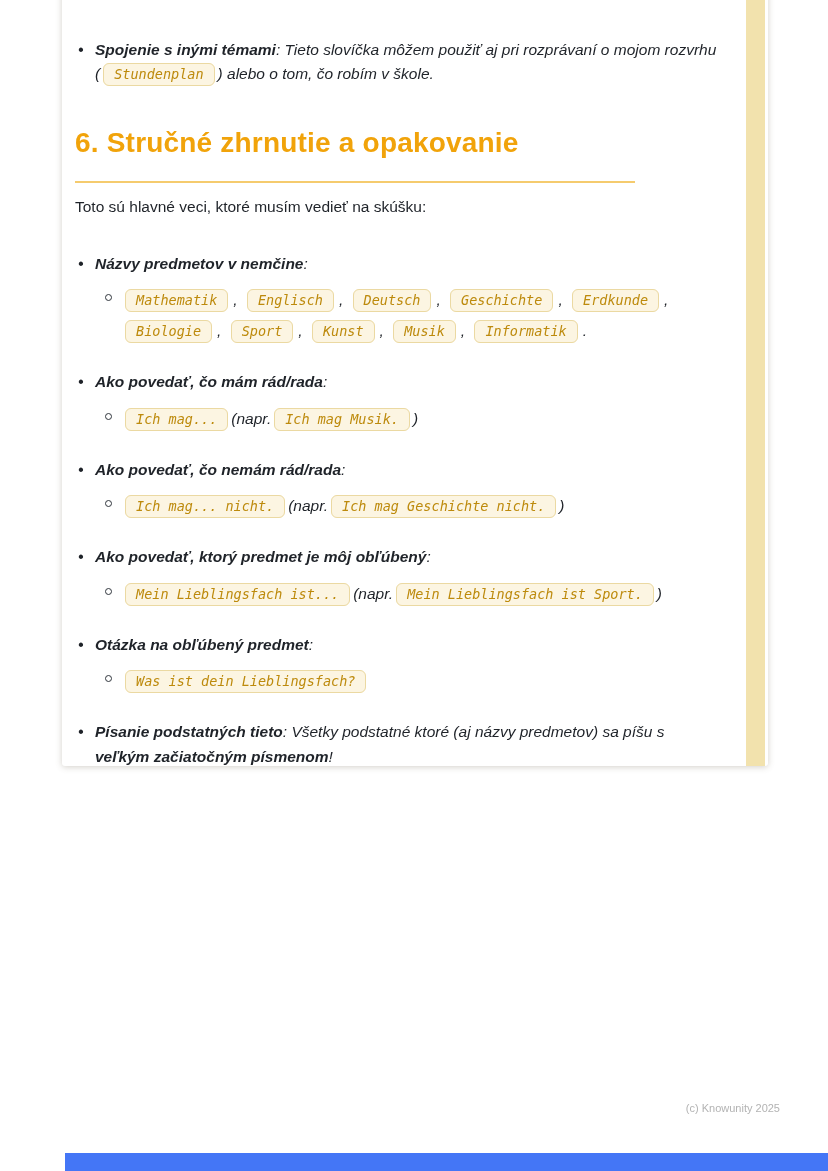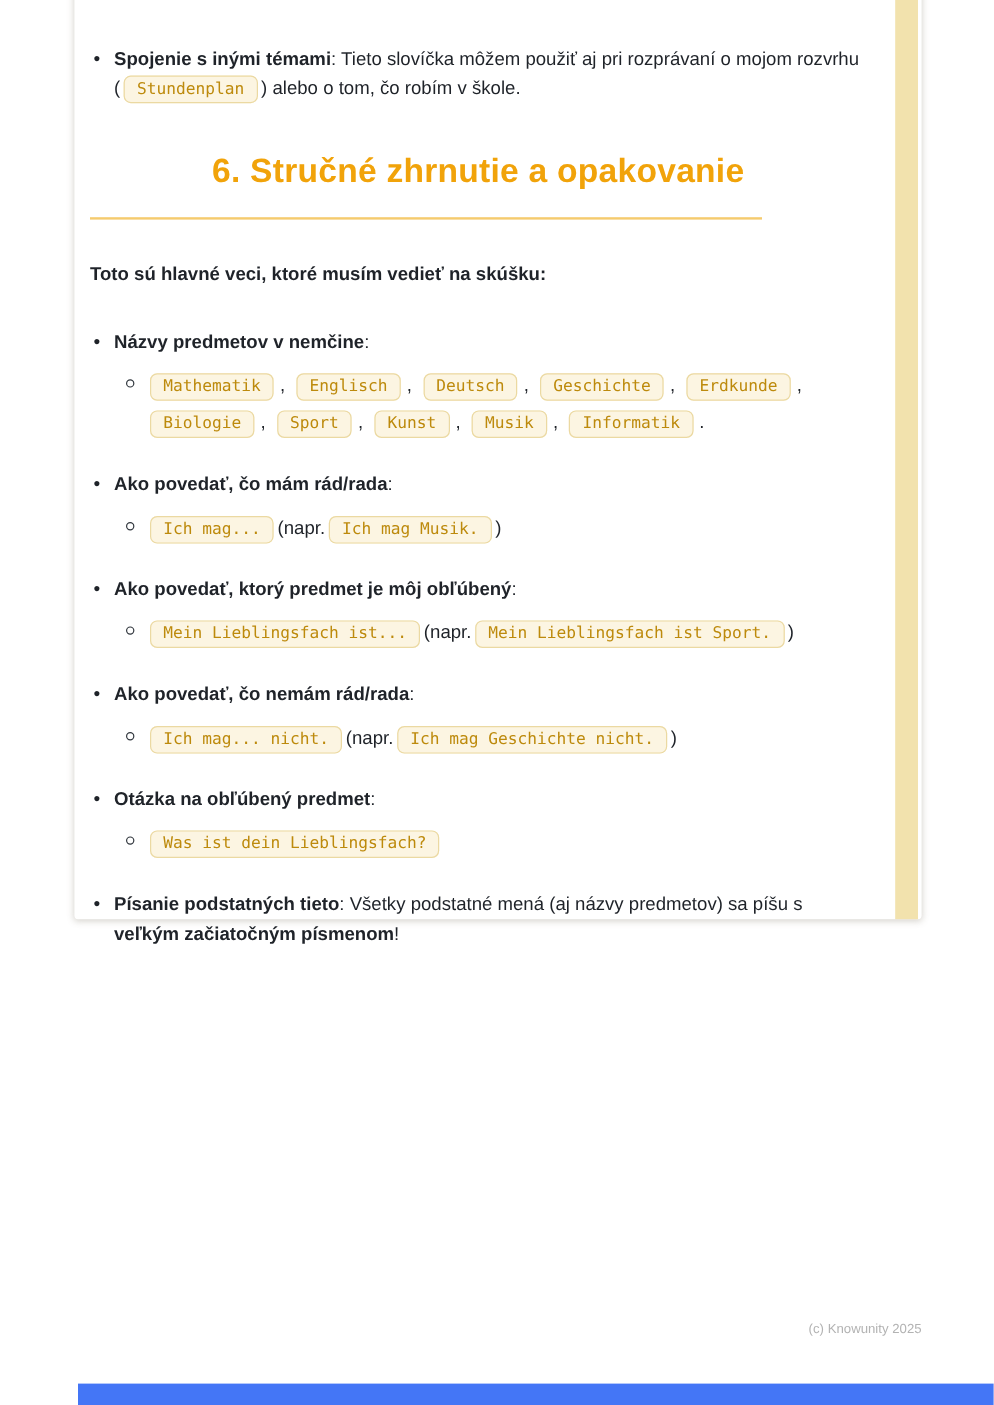--- a/index.html
+++ b/index.html
@@ -24,41 +24,40 @@
     background:#f2e2ad;
   }
   .content {
     position:absolute; top:0; left:0;
     width:660px;
     padding:62px 0 0 13px;
     line-height:1.58;
   }
   ul { list-style:none; }
   .item {
-    position:relative; padding-left:20px; margin-bottom:24px;
+    position:relative; padding-left:20px; margin-bottom:24px;font-style:italic;
   }
   .item::before {
     content:"•";
     position:absolute; left:3px; top:-1px;
     font-size:16px; color:#1f2329;
   }
   .b { font-weight:bold; }
   h2.section-heading {
     margin-top:34px;
     font-size:28px; font-weight:bold;
     color:#f1a30a;
     letter-spacing:0.2px;
-    text-align:center;
   }
   .divider {
     border:none; height:2px; width:560px;
     background:#f5cb6e;
     margin:16px 0 0 0;
   }
-  .lead { margin-top:34px;font-weight:bold; }
+  .lead { margin-top:12px; }
   .main-list { margin-top:32px; }
   .sub-list { margin-top:8px; margin-left:10px; }
   .sub-item {
     position:relative; padding-left:17px;
     margin-bottom:7px; line-height:2.0;
   }
   .sub-item::before {
     content:"";
     position:absolute; left:0; top:10px;
     width:5px; height:5px;
@@ -72,21 +71,21 @@
     border:1px solid #ebd9a2;
     border-radius:6px;
     padding:2px 10px 3px 10px;
     margin:0 3px;
     -webkit-box-decoration-break:clone;
     box-decoration-break:clone;
   }
   .sep { margin:0 2px; }
   .closing { margin-top:4px; }
   .footer {
-    position:absolute; top:1102px; right:60px;
+    position:absolute; top:1102px; right:48px;
     font-size:11px; color:#b3b3b3;
   }
   .bottom-bar {
     position:absolute; left:65px; right:0; top:1153px; height:18px;
     background:#4476f6;
   }
 </style>
 </head>
 <body>
 
@@ -129,48 +128,48 @@
       <li class="item">
         <span class="b">Ako povedať, čo mám rád/rada</span><span>:</span>
         <ul class="sub-list">
           <li class="sub-item">
             <span class="chip">Ich mag...</span><span>(napr.</span><span class="chip">Ich mag Musik.</span><span>)</span>
           </li>
         </ul>
       </li>
 
       <li class="item">
-        <span class="b">Ako povedať, ktorý predmet je môj obľúbený</span><span>:</span>
+        <span class="b">Ako povedať, čo nemám rád/rada</span><span>:</span>
         <ul class="sub-list">
           <li class="sub-item">
-            <span class="chip">Mein Lieblingsfach ist...</span><span>(napr.</span><span class="chip">Mein Lieblingsfach ist Sport.</span><span>)</span>
+            <span class="chip">Ich mag... nicht.</span><span>(napr.</span><span class="chip">Ich mag Geschichte nicht.</span><span>)</span>
           </li>
         </ul>
       </li>
 
       <li class="item">
-        <span class="b">Ako povedať, čo nemám rád/rada</span><span>:</span>
+        <span class="b">Ako povedať, ktorý predmet je môj obľúbený</span><span>:</span>
         <ul class="sub-list">
           <li class="sub-item">
-            <span class="chip">Ich mag... nicht.</span><span>(napr.</span><span class="chip">Ich mag Geschichte nicht.</span><span>)</span>
+            <span class="chip">Mein Lieblingsfach ist...</span><span>(napr.</span><span class="chip">Mein Lieblingsfach ist Sport.</span><span>)</span>
           </li>
         </ul>
       </li>
 
       <li class="item">
         <span class="b">Otázka na obľúbený predmet</span><span>:</span>
         <ul class="sub-list">
           <li class="sub-item">
             <span class="chip">Was ist dein Lieblingsfach?</span>
           </li>
         </ul>
       </li>
 
       <li class="item">
-        <span class="b">Písanie podstatných tieto</span><span>: Všetky podstatné mená (aj názvy predmetov) sa píšu s </span><span class="b">veľkým začiatočným písmenom</span><span>!</span>
+        <span class="b">Písanie podstatných tieto</span><span>: Všetky podstatné ktoré (aj názvy predmetov) sa píšu s </span><span class="b">veľkým začiatočným písmenom</span><span>!</span>
       </li>
 
     </ul>
 
 
   </div>
 </div>
 
 <div class="footer">(c) Knowunity 2025</div>
 

